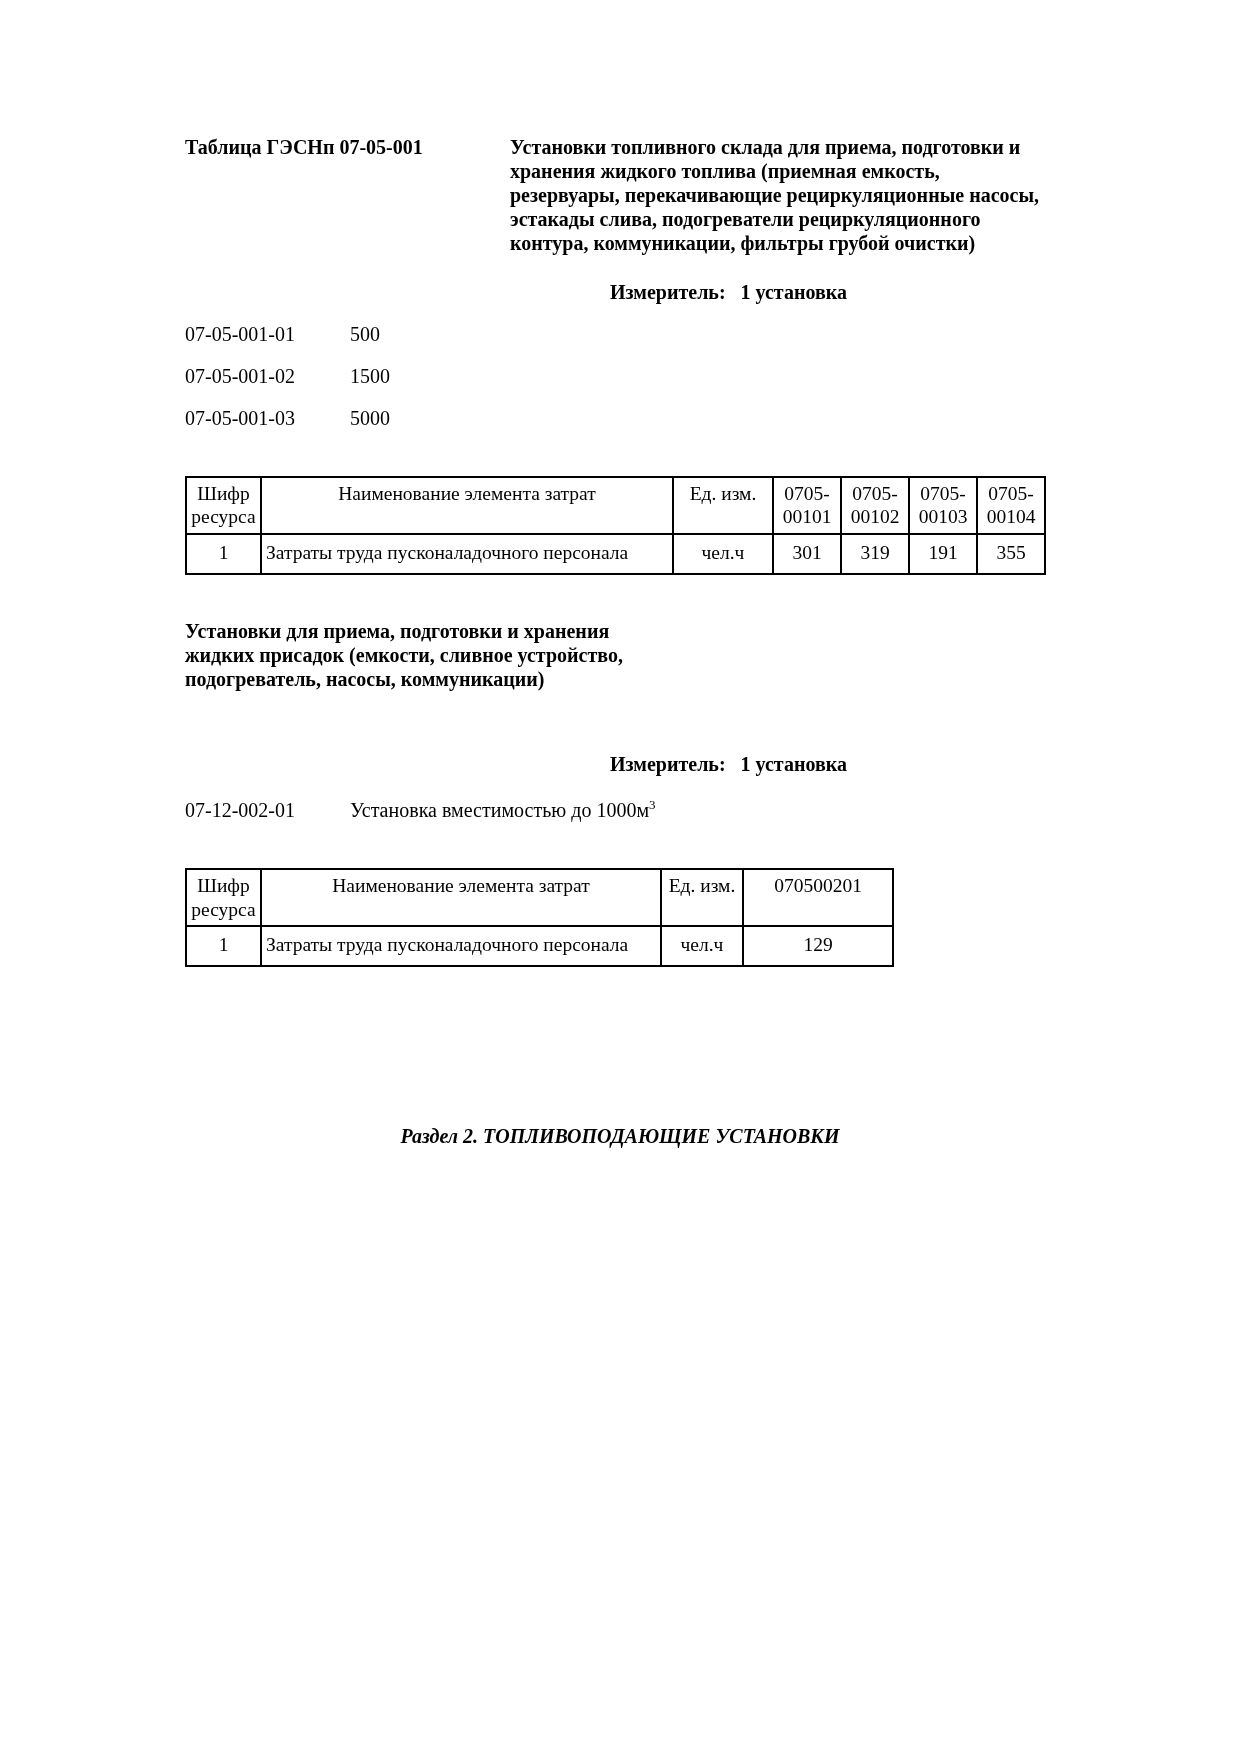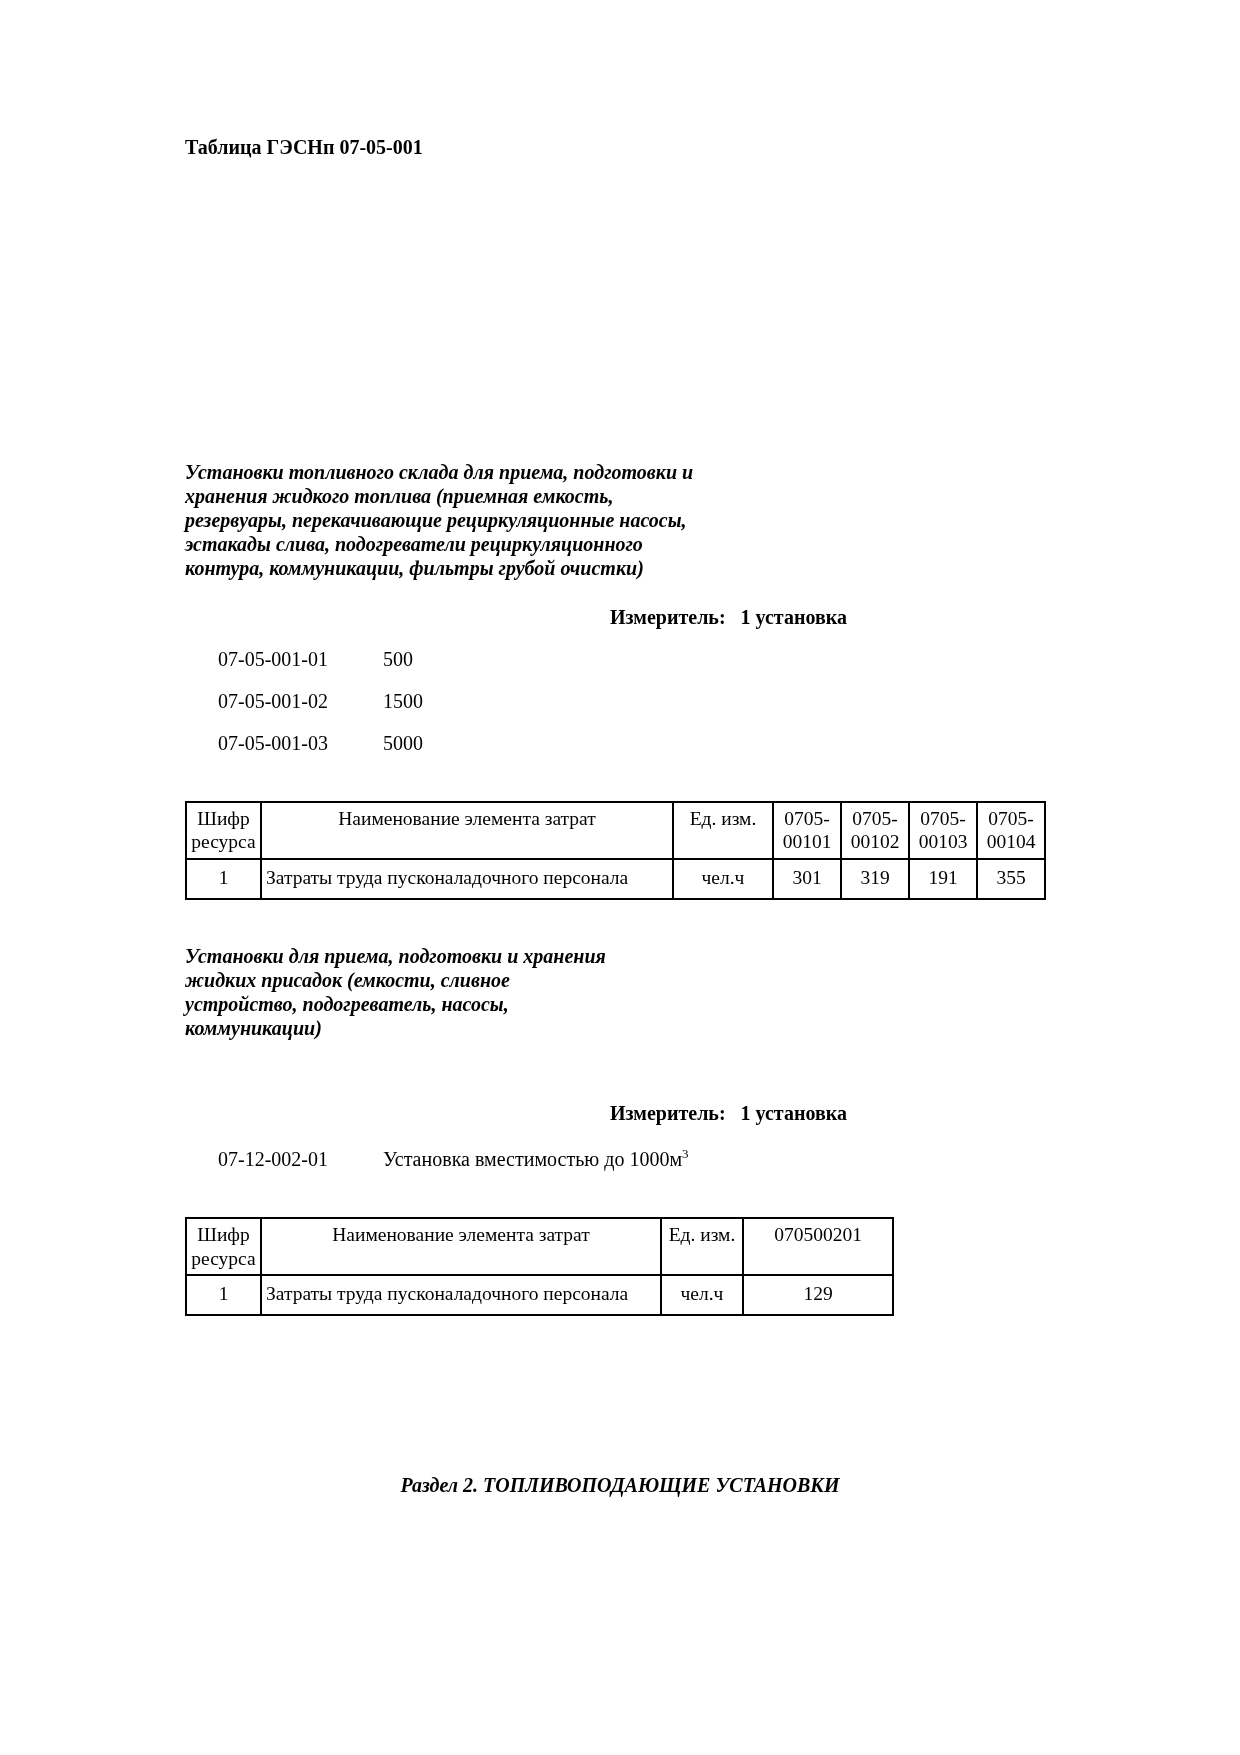--- a/index.html
+++ b/index.html
@@ -13,32 +13,32 @@
   .page {
     position: relative;
     width: 1240px;
     height: 1755px;
     background: #ffffff;
     padding: 135px 0 0 185px;
     overflow: hidden;
   }
 
   
-  .head-row { display: flex; align-items: flex-start; line-height: 1.2; flex-direction: column; }
+  .head-row { display: flex; align-items: flex-start; line-height: 1.2; }
   .head-row .head-label { flex: 0 0 325px; font-weight: bold; }
   .head-row.s2 .head-label { flex: 0 0 370px; }
-  .head-row .head-title { width: 532px; font-weight: bold; font-style: italic; }
+  .head-row .head-title { width: 532px; font-weight: bold; }
   .head-row.s2 .head-title { width: 438px; }
 
   .meter-line { margin: 26px 0 0 32px; font-weight: bold; text-align: center; }
   .meter-line .meter-value { margin-left: 10px; }
 
   .group-title { margin: 22px 0 0 145px; }
 
-  .item-line { margin-top: 18px; line-height: 1.2; margin-left: 33px; }
+  .item-line { margin-top: 18px; line-height: 1.2; }
   .item-code { display: inline-block; width: 160px; }
 
   
   table.res-table {
     border-collapse: collapse;
     margin-top: 46px;
     table-layout: fixed;
   }
   table.res-table th, table.res-table td {
     border: 2px solid #000000;

